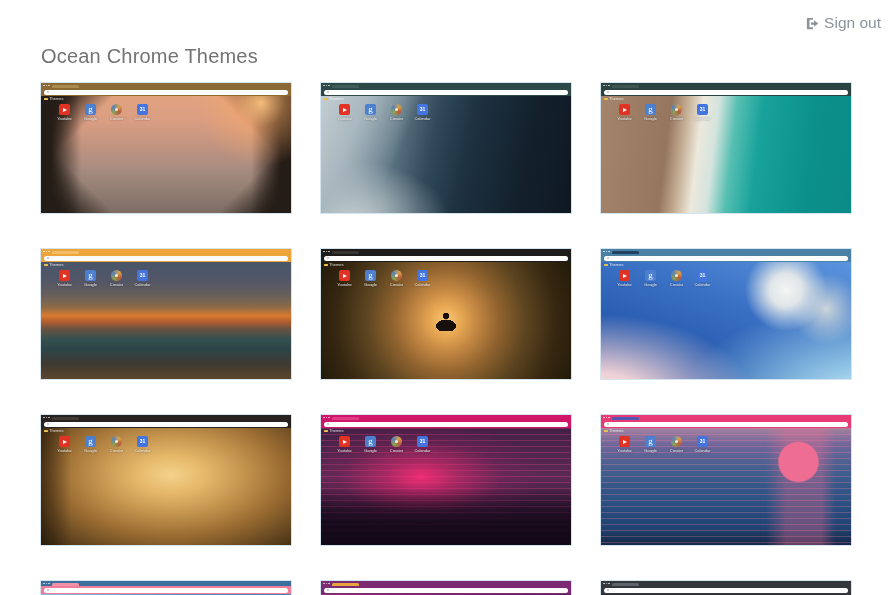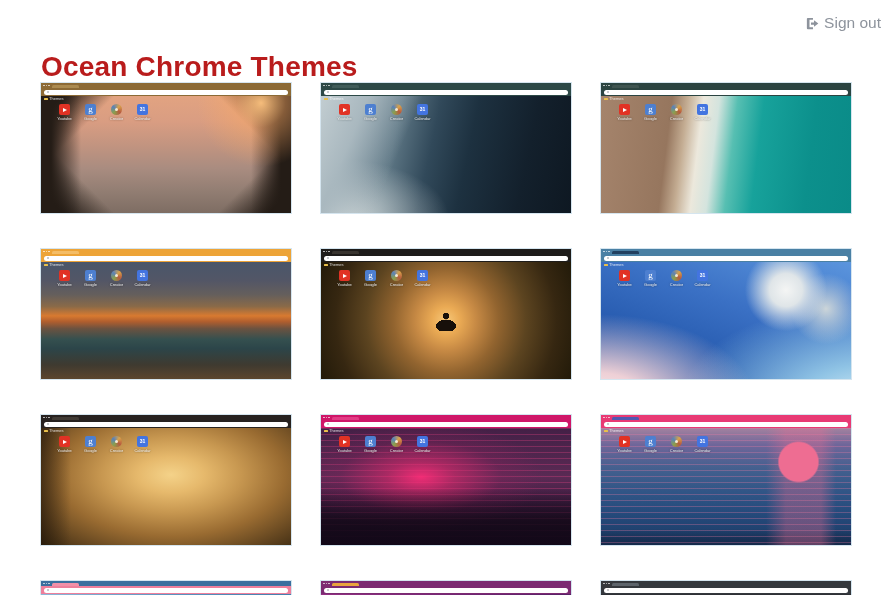--- a/index.html
+++ b/index.html
@@ -5,21 +5,21 @@
   * { box-sizing: border-box; }
   html, body { margin: 0; padding: 0; }
   body {
     width: 893px; height: 595px; overflow: hidden; position: relative;
     background: #ffffff;
     font-family: "Liberation Sans", sans-serif;
     -webkit-user-select: none; user-select: none;
   }
   .page-title {
     position: absolute; left: 41px; top: 32px;
-    font-size: 28px; font-weight: 700; color: #b91c1c; letter-spacing: .2px;
+    font-size: 20px; font-weight: 400; color: #737373; letter-spacing: .2px;
   }
   .signout {
     position: absolute; right: 12px; top: 14px;
     display: flex; align-items: center; gap: 4px;
     color: #8d939c; font-size: 15.5px; cursor: pointer;
   }
   .signout svg { width: 15px; height: 15px; fill: #8d939c; display: block; }
   .grid {
     position: absolute; left: 40px; top: 82px;
     display: grid; grid-template-columns: repeat(3, 252px);

